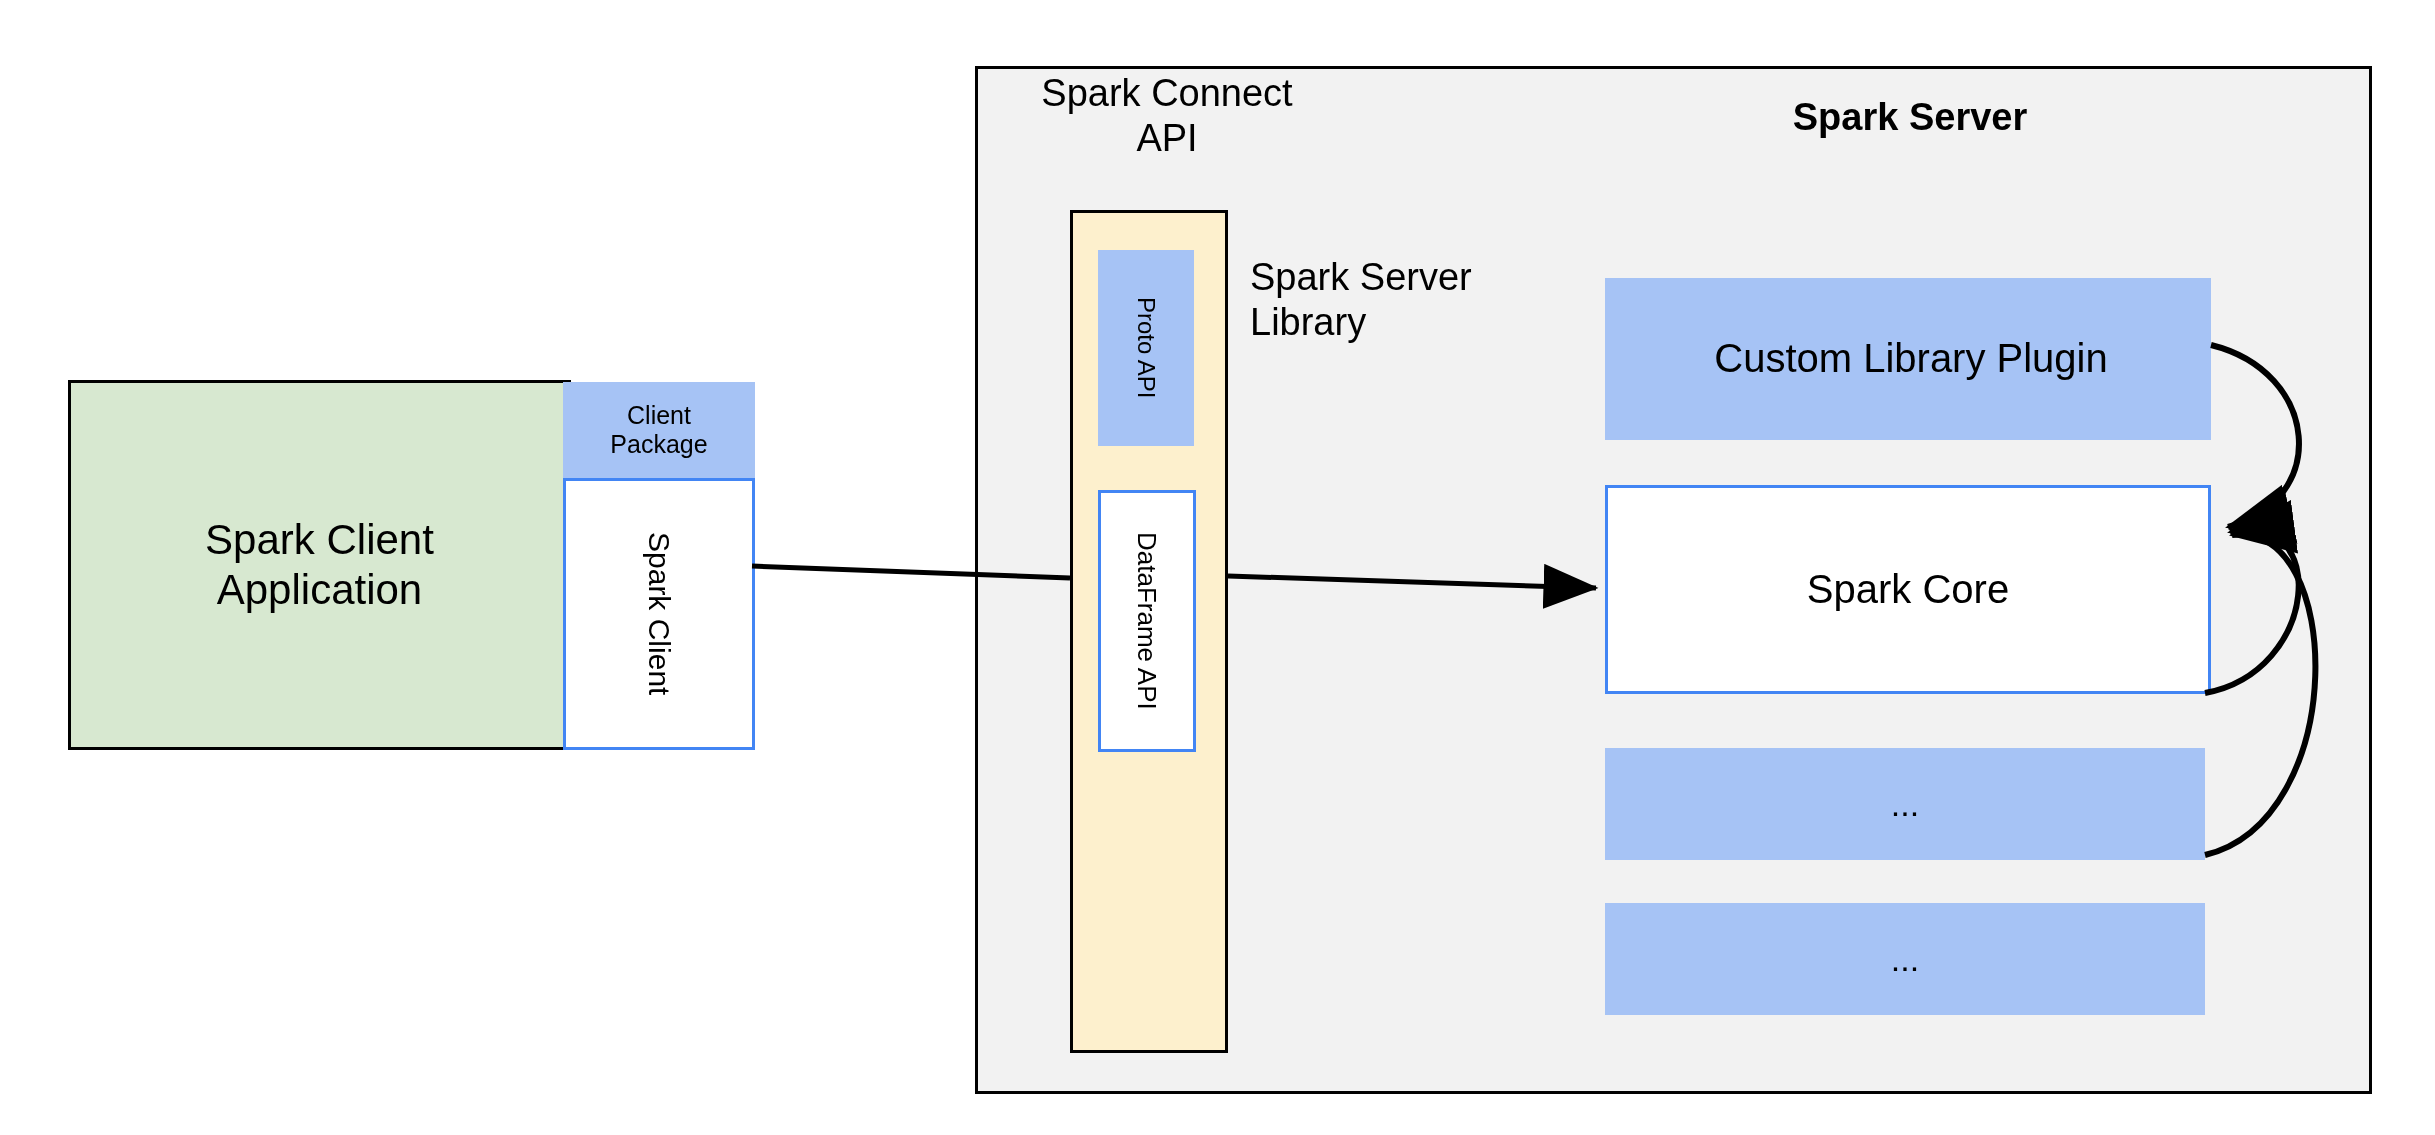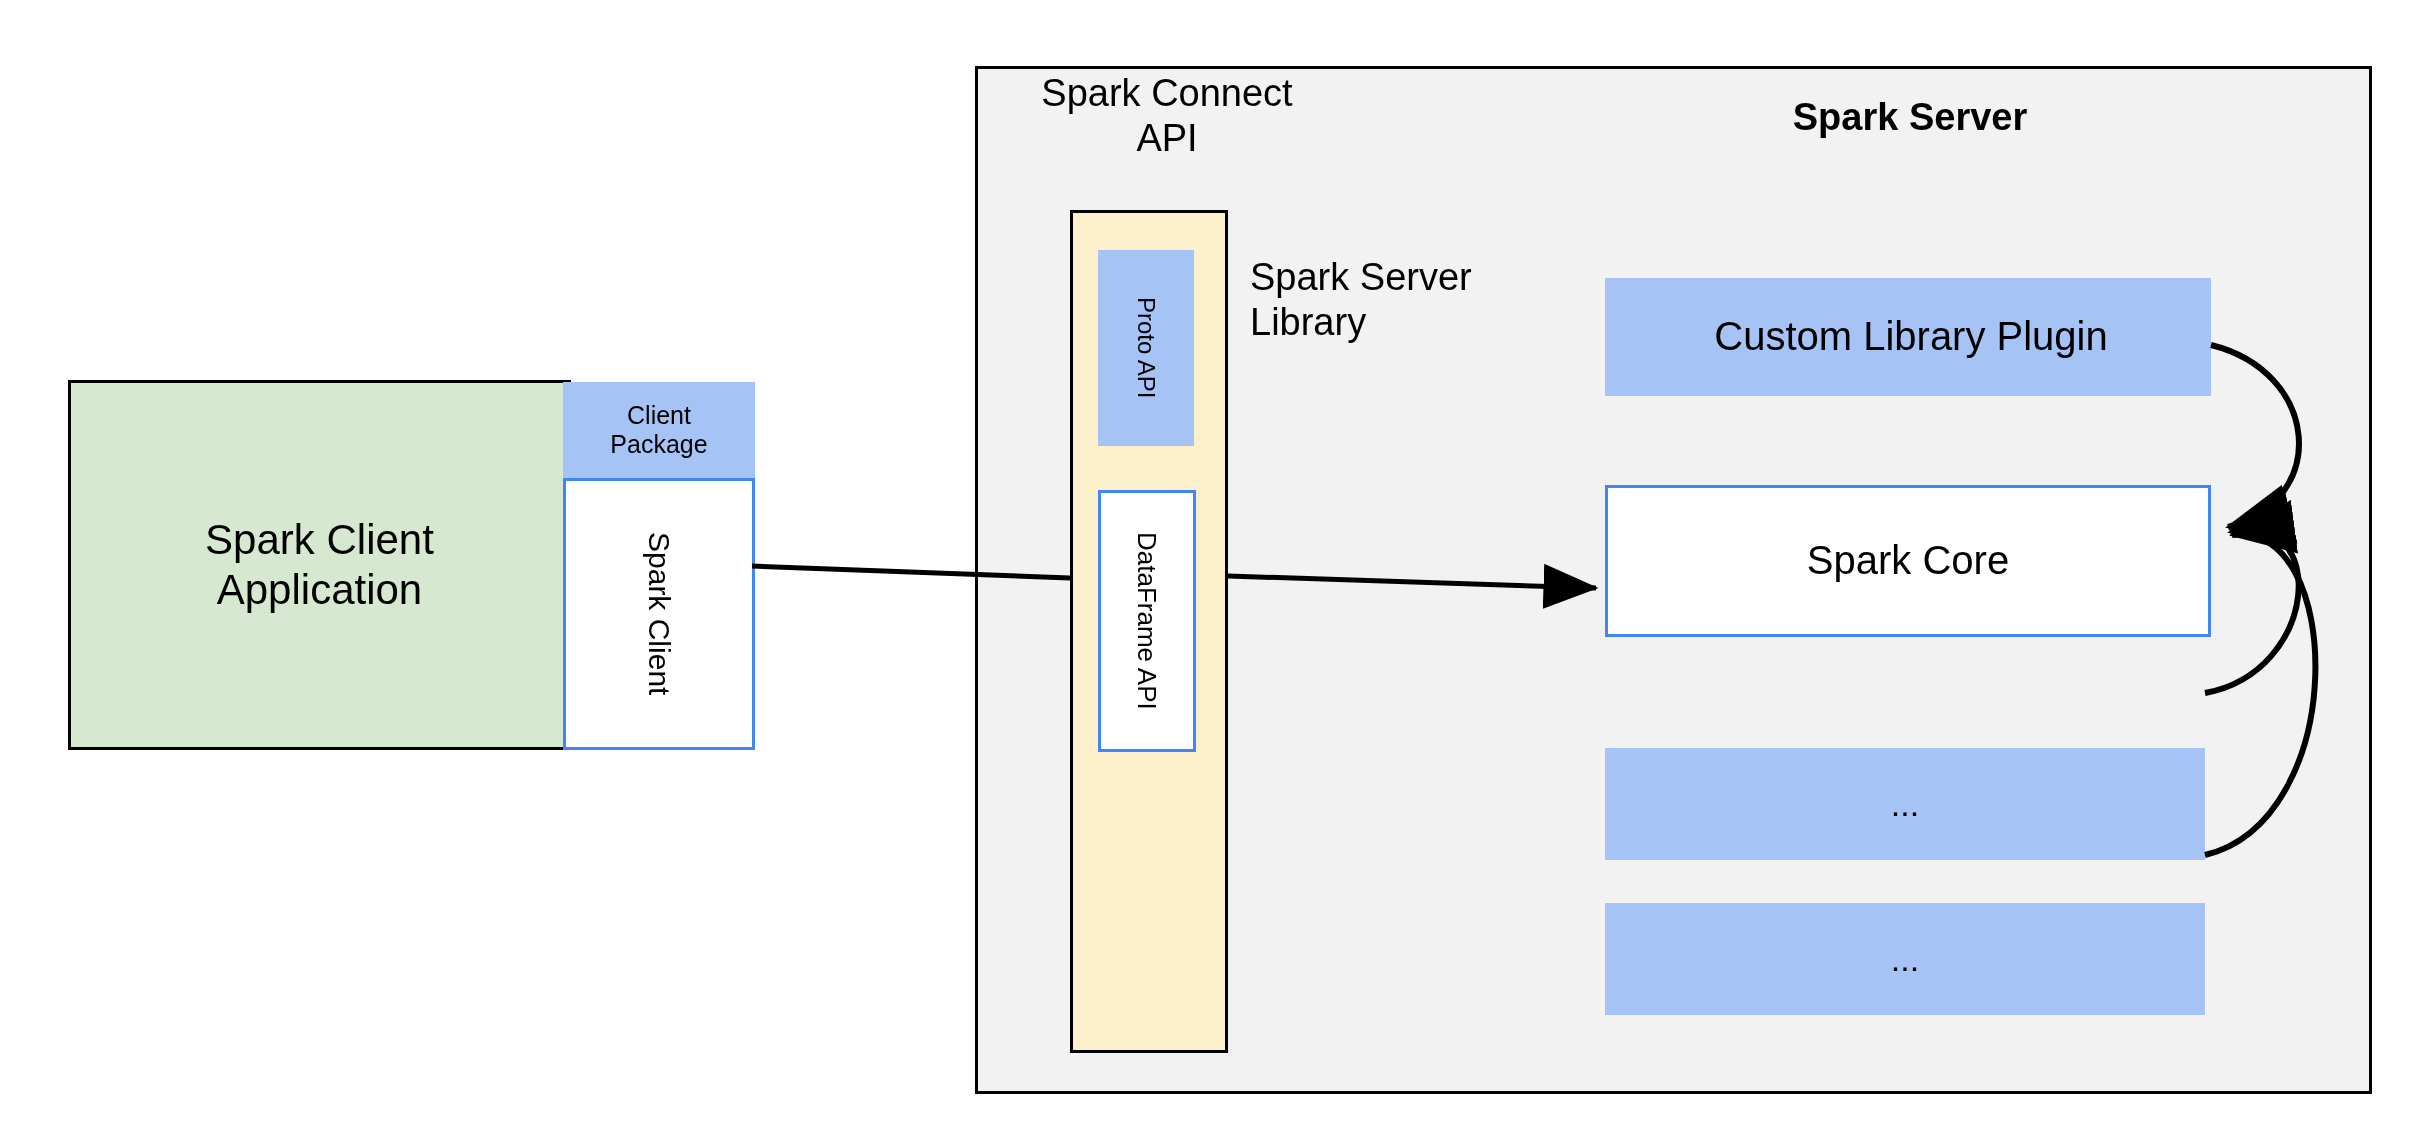--- a/index.html
+++ b/index.html
@@ -108,29 +108,29 @@
     left: 1098px; top: 490px;
     width: 98px; height: 262px;
     background: #ffffff;
     border: 3px solid #4285f4;
     font-size: 26px;
   }
 
   
   #custom-library-plugin {
     left: 1605px; top: 278px;
-    width: 606px; height: 118px;
+    width: 606px; height: 162px;
     background: #a6c3f5;
     border: 0;
     font-size: 40px;
     padding-left: 6px;
   }
   #spark-core {
     left: 1605px; top: 485px;
-    width: 606px; height: 152px;
+    width: 606px; height: 209px;
     background: #ffffff;
     border: 3px solid #4285f4;
     font-size: 40px;
   }
   #ellipsis-box-1 {
     left: 1605px; top: 748px;
     width: 600px; height: 112px;
     background: #a6c3f5;
     border: 0;
     font-size: 34px;

